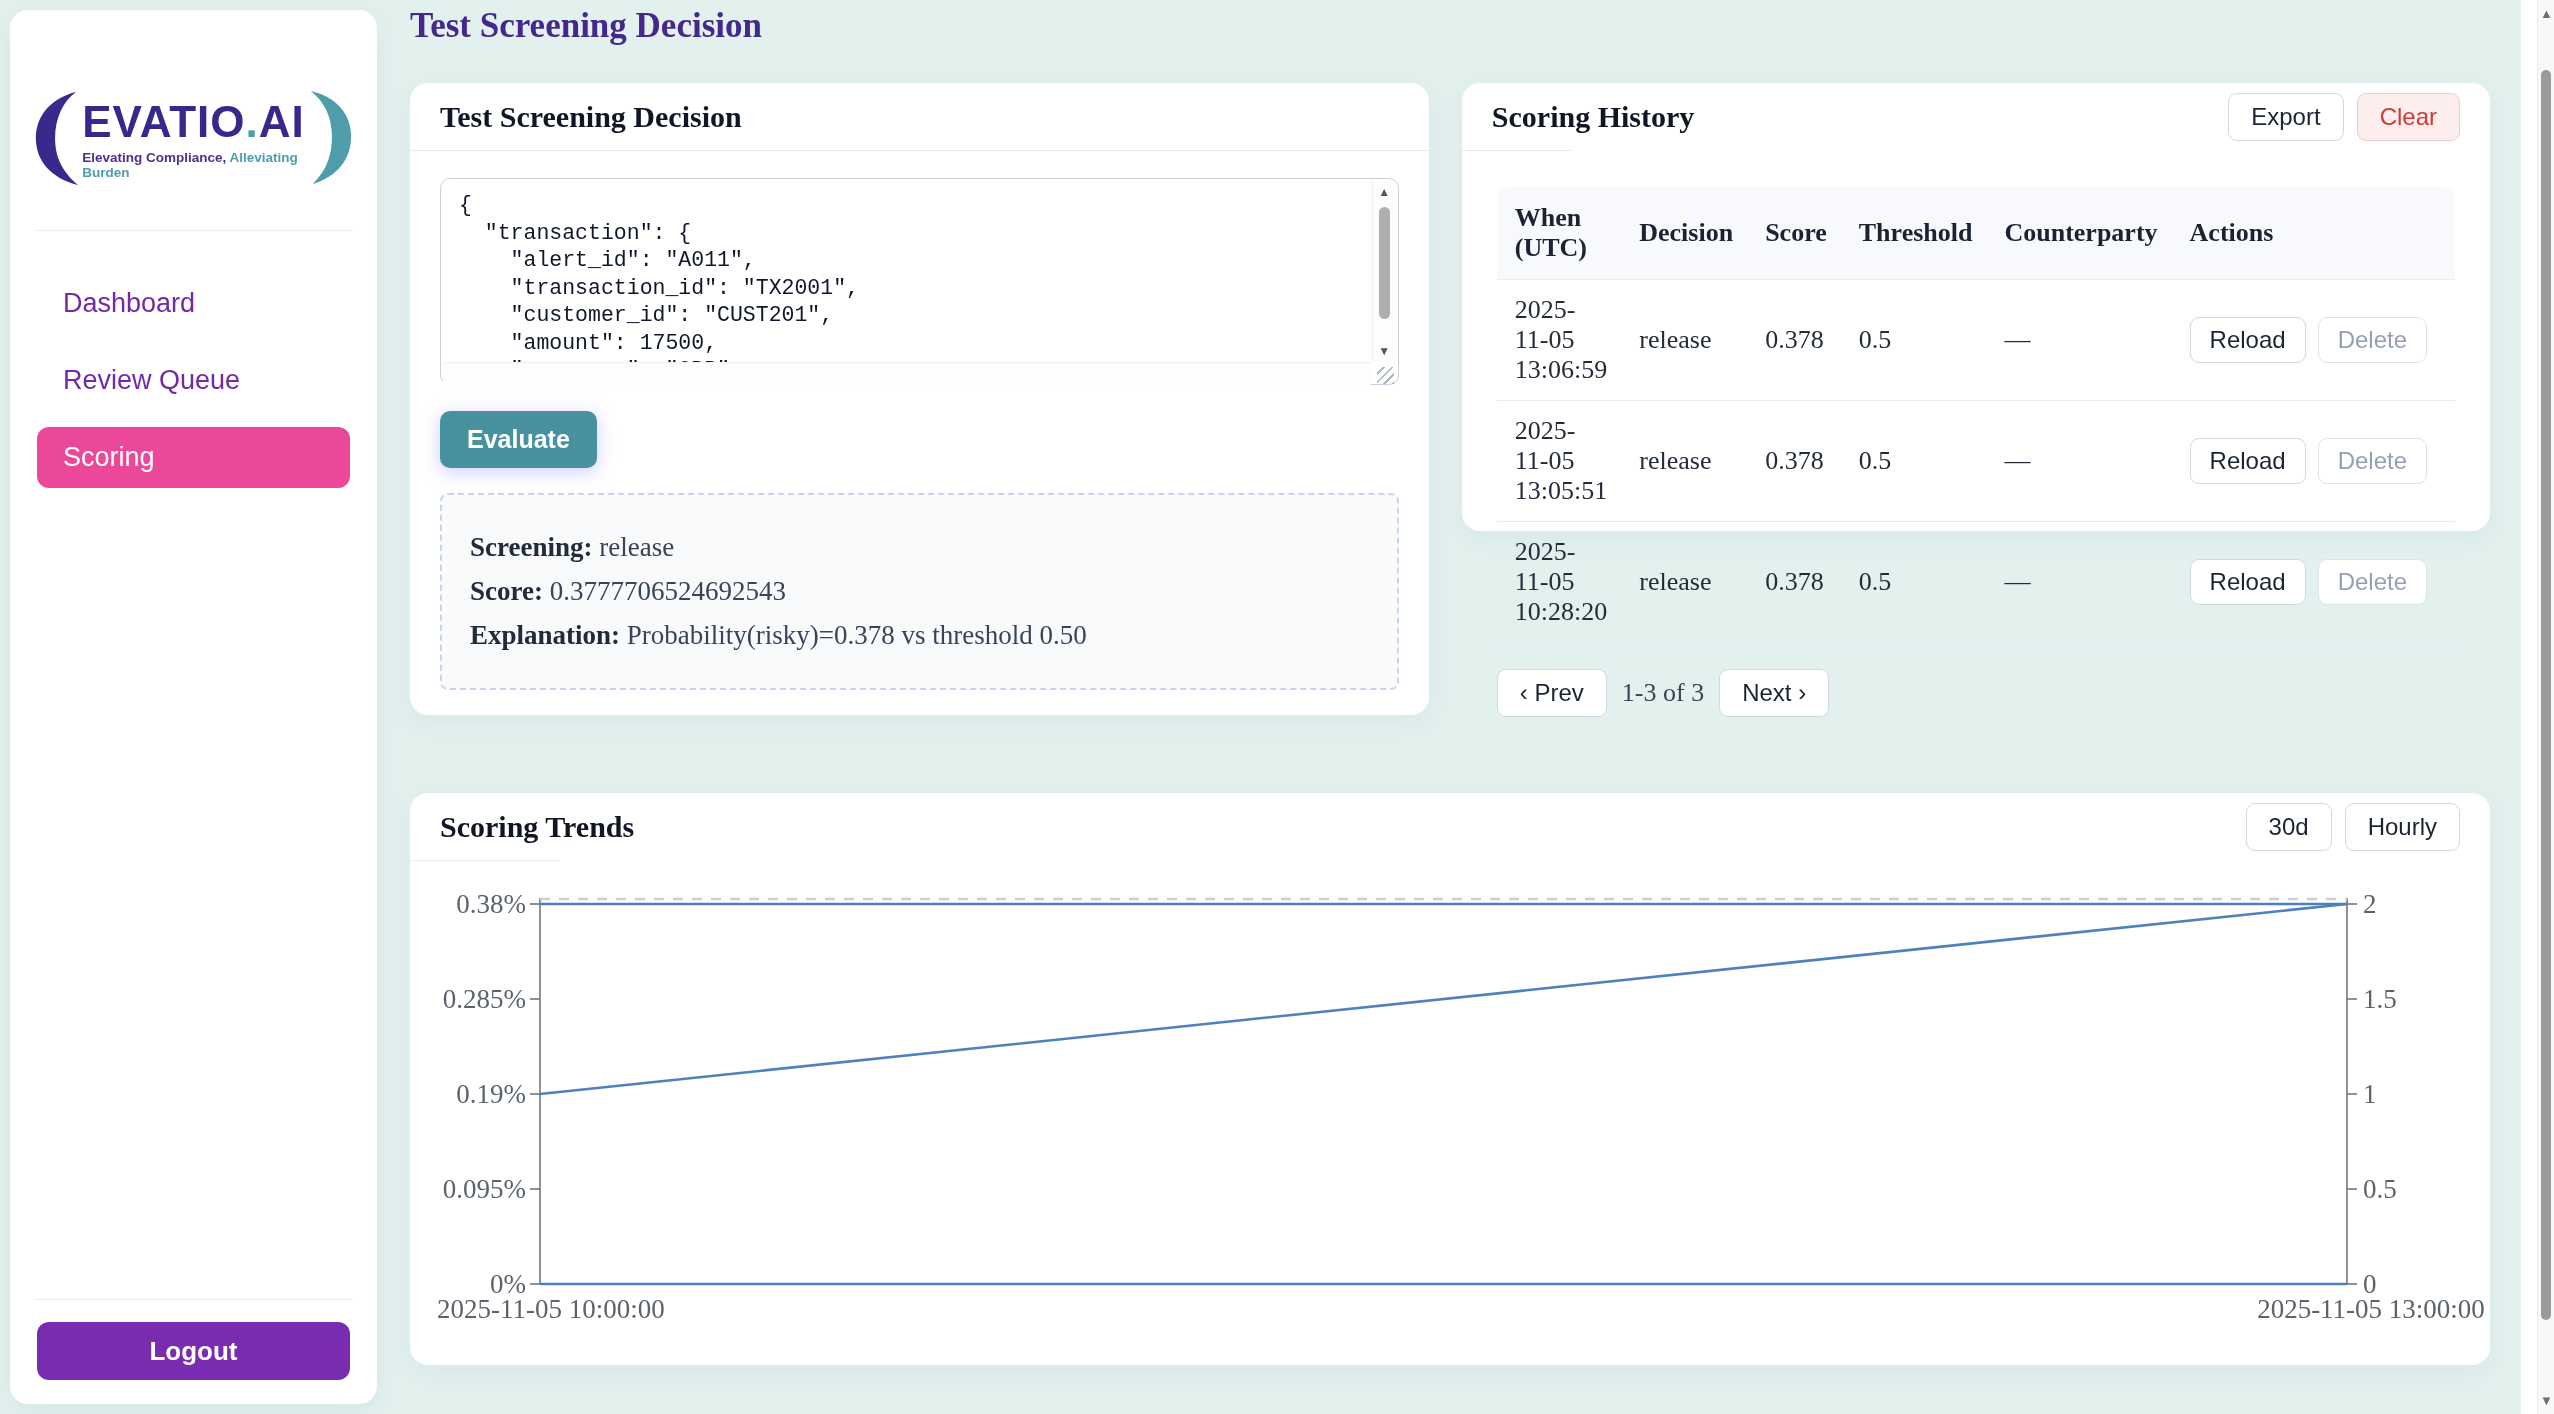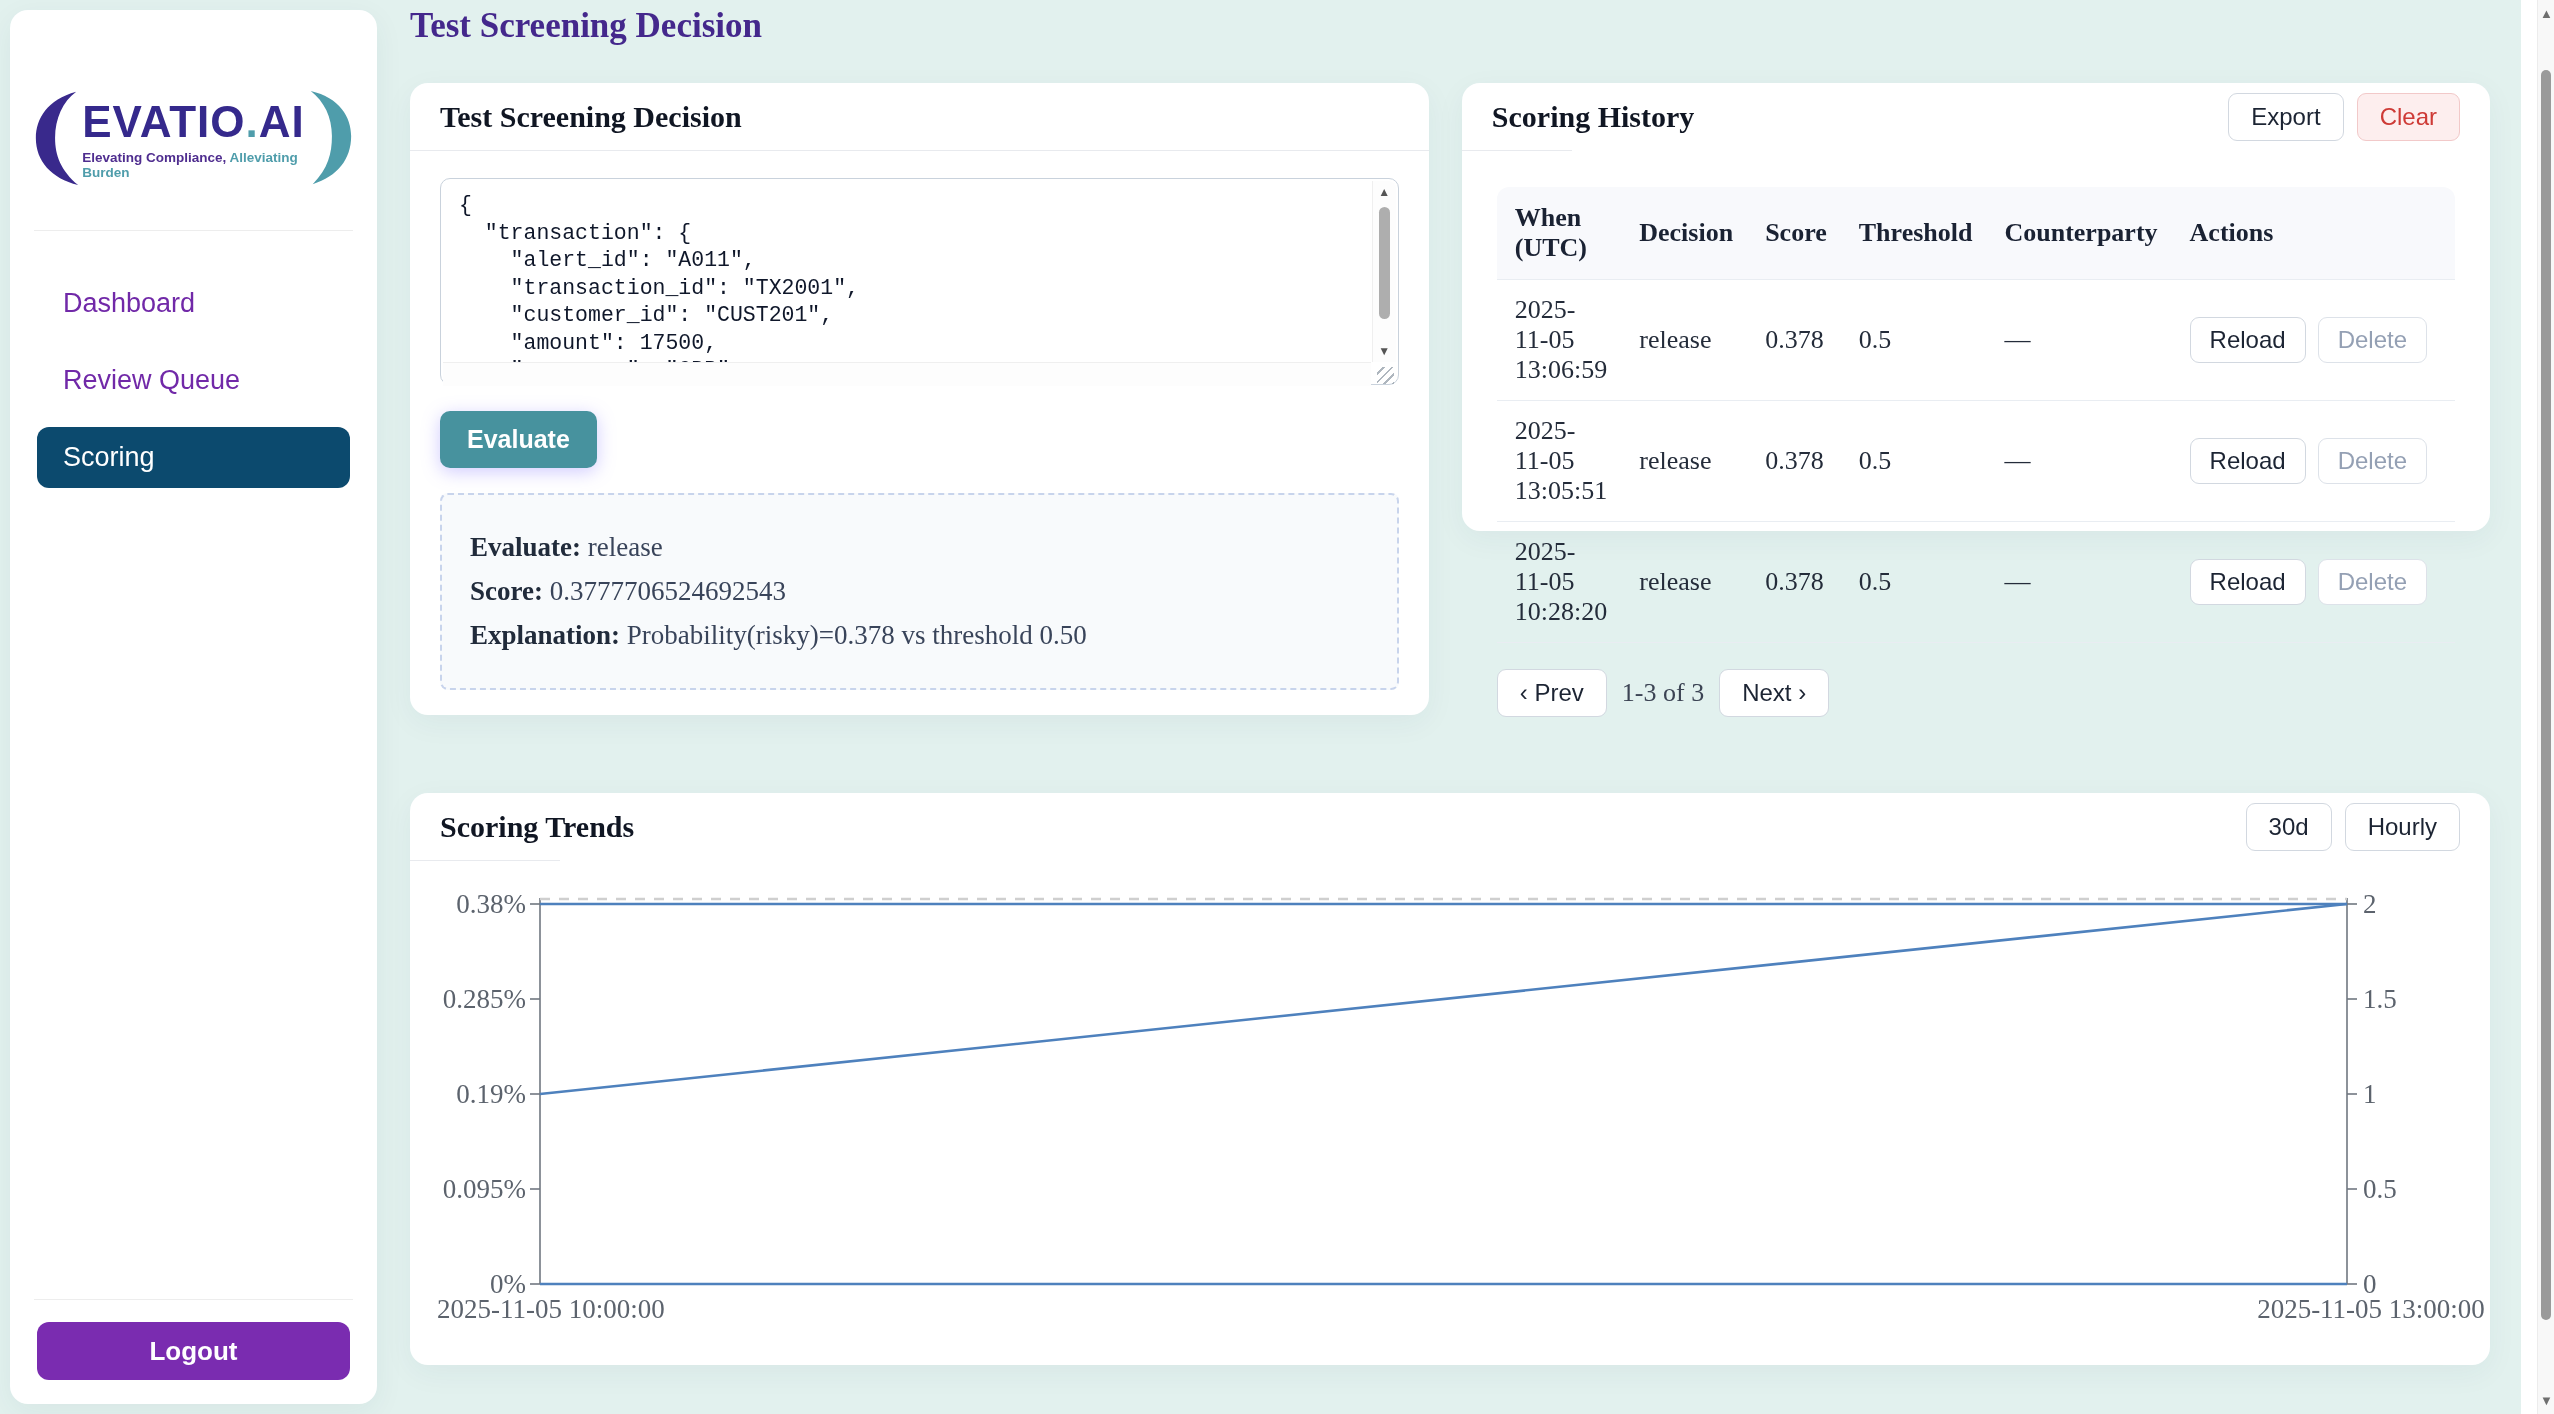--- a/index.html
+++ b/index.html
@@ -21,21 +21,21 @@
   .logo-wrap { margin:78px auto 0; width:320px; display:flex; align-items:center; justify-content:center; }
   .logo-text { display:flex; flex-direction:column; align-items:center; }
   .logo-line { font-family:"Liberation Sans",sans-serif; font-weight:bold; font-size:44px; letter-spacing:1px; color:#35298c; line-height:1; }
   .logo-line .dot, .logo-accent { color:#4f9dab; }
   .logo-tagline { margin-top:6px; font-family:"Liberation Sans",sans-serif; font-size:13.5px; font-weight:bold; color:#4f2d8f; }
   .logo-tagline .teal { color:#4f9dab; }
   .side-divider { border:none; border-top:1px solid #ededed; margin:38px 24px 0; }
   .nav { margin:42px 27px 0; list-style:none; }
   .nav-item { font-family:"Liberation Sans",sans-serif; font-size:27px; color:#7129a8; padding:15px 26px; margin-bottom:16px;
               border-radius:12px; cursor:pointer; }
-  .nav-item.active { background:#0c4a6e; color:#ffffff; }
+  .nav-item.active { background:#ec4899; color:#ffffff; }
   .side-bottom { position:absolute; left:0; right:0; bottom:0; padding:0 27px 24px; }
   .side-bottom hr { border:none; border-top:1px solid #ededed; margin:0 -3px 22px; }
   .logout-btn { display:block; width:100%; height:58px; background:#7a2cb0; color:#fff; border:none; border-radius:12px;
                 font-family:"Liberation Sans",sans-serif; font-size:26px; font-weight:bold; cursor:pointer; }
 
   
   .main { position:absolute; left:410px; top:0; width:2111px; padding-right:31px; }
   .page-title { margin-top:6px; font-size:35px; font-weight:bold; color:#44288c; }
 
   .row1 { display:flex; gap:33px; margin-top:37px; }
@@ -162,21 +162,21 @@
             <div class="ta-vscroll">
               <div class="tri up">▲</div>
               <div class="thumb"></div>
               <div class="tri down">▼</div>
             </div>
             <div class="ta-hscroll"></div>
             <div class="ta-grip"></div>
           </div>
           <button class="evaluate-btn">Evaluate</button>
           <div class="result-panel">
-            <p><span class="lbl">Evaluate:</span> <span>release</span></p>
+            <p><span class="lbl">Screening:</span> <span>release</span></p>
             <p><span class="lbl">Score:</span> <span>0.3777706524692543</span></p>
             <p><span class="lbl">Explanation:</span> <span>Probability(risky)=0.378 vs threshold 0.50</span></p>
           </div>
         </div>
       </section>
 
       <section class="card history-card">
         <div class="card-header rule-110">
           <h2 class="card-title">Scoring History</h2>
           <div class="hdr-actions">

